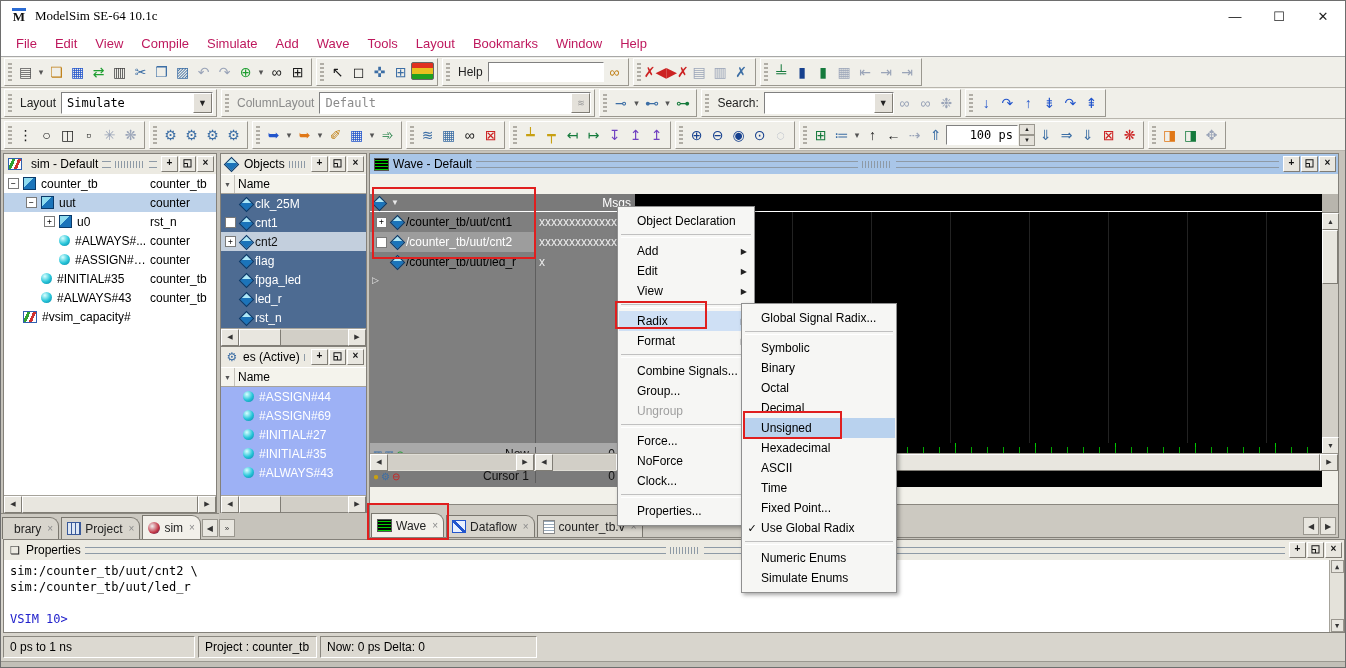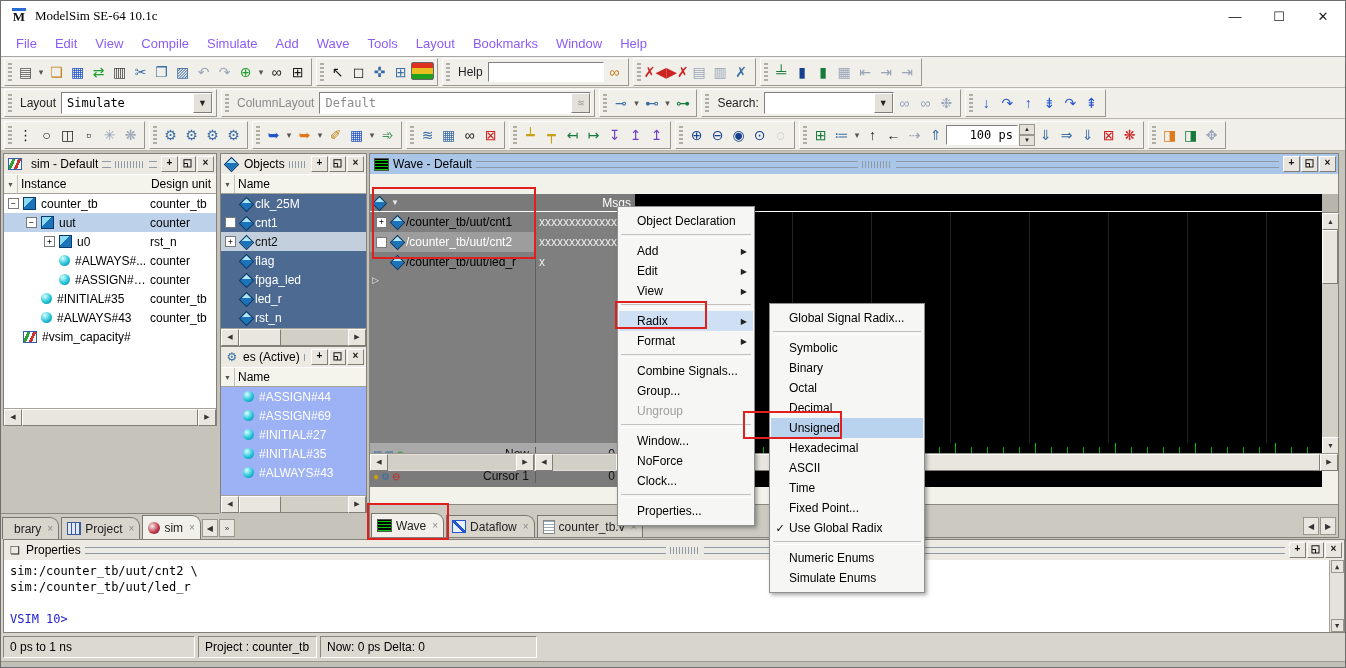--- a/index.html
+++ b/index.html
@@ -7,21 +7,21 @@
   .abs{position:absolute;}
   
   .titlebar{left:0;top:0;width:100%;height:30px;background:#fff;display:flex;align-items:center;border-bottom:1px solid #e0e0e0;}
   .mlogo{width:18px;height:16px;margin:0 7px 0 9px;display:flex;flex-direction:column;align-items:center;}
   .mlogo .bar{width:14px;height:3px;background:#2a6bd4;}
   .mlogo .m{font:bold 13px/12px "Liberation Serif",serif;color:#111;}
   .wtitle{font-size:13px;color:#000;font-family:Liberation Serif, serif;}
   .wctrls{margin-left:auto;display:flex;height:100%;}
   .wctrl{width:44px;display:flex;align-items:center;justify-content:center;font-size:13px;color:#222;}
   .menubar{left:0;top:30px;width:100%;height:26px;background:#fff;display:flex;align-items:center;padding-left:6px;border-bottom:1px solid #a8a8a8;box-sizing:border-box;}
-  .mi{padding:0 9px;font-size:13px;color:#8b5cf6;}
+  .mi{padding:0 9px;font-size:13px;color:#be185d;}
   
   .tbrow{left:0;width:100%;background:#f0efe9;display:flex;align-items:center;border-bottom:1px solid #b8b5ad;box-sizing:border-box;padding-left:3px;}
   .tb1{top:56px;height:31px;} .tb2{top:87px;height:31px;} .tb3{top:118px;height:32px;}
   .tbg{display:flex;align-items:center;height:26px;border:1px solid;border-color:#fff #9a978f #9a978f #fff;background:#f0efe9;margin-right:4px;padding:0 3px;}
   .tgrip{width:4px;height:18px;margin-right:3px;background:repeating-linear-gradient(0deg,#b0ada5 0 2px,transparent 2px 4px);}
   .tbi{min-width:21px;height:21px;display:flex;align-items:center;justify-content:center;font-size:14px;color:#444;}
   .tbi.dd{min-width:10px;font-size:9px;color:#555;}
   .c-steel{color:#3c6ea5;} .c-blue{color:#2255cc;} .c-navy{color:#16408e;} .c-green{color:#1e9e30;}
   .c-green2{color:#157a3c;} .c-amber{color:#c08018;} .c-gold{color:#c8a012;} .c-red{color:#cc2222;}
   .c-orange{color:#e07818;} .c-violet{color:#7040c0;} .c-dark{color:#1a1a1a;} .c-dim{color:#9aa4b8;} .c-doc{color:#555;}
@@ -386,37 +386,32 @@
     <span style="display:flex">
         <span class="tbi c-orange">◨</span>
         <span class="tbi c-green2">◨</span>
         <span class="tbi c-dim">✥</span>
       </span>
   </div>
 </div>
 
 <div class="abs mainbg"></div>
 
-<div class="abs panel" style="left:2px;top:152px;width:214px;height:273px;">
+<div class="abs panel" style="left:2px;top:152px;width:214px;height:360px;">
   <div class="phead">
     <span class="ticon icon-cap"></span>
     <span class="ptitle">sim - Default</span>
     <span class="hline"></span>
       <span class="hdots"></span>
       <span class="hline"></span>
     <span style="display:flex;gap:1px">
         <span class="pbtn">+</span>
         <span class="pbtn">◱</span>
         <span class="pbtn">×</span>
       </span>
-  </div>
-  <div class="colhead">
-    <span class="filtc">▼</span>
-    <span class="chlbl">Instance</span>
-    <span class="chlbl right">Design unit</span>
   </div>
   <div class="listarea" style="background:#fff">
 
       <div class="trow ind0">
         <span class="texp">−</span>
         <span class="ticon icon-inst"></span>
         <span class="tlbl">counter_tb</span>
         <span class="tunit">counter_tb</span>
       </div>
 
@@ -873,21 +868,21 @@
     </div>
 
     <div class="cmi sep">
       <span class="check">✓</span>
       <span class="cml"></span>
       <span class="arrow">▶</span>
     </div>
 
     <div class="cmi">
       <span class="check">✓</span>
-      <span class="cml">Window...</span>
+      <span class="cml">Force...</span>
       <span class="arrow">▶</span>
     </div>
 
     <div class="cmi">
       <span class="check">✓</span>
       <span class="cml">NoForce</span>
       <span class="arrow">▶</span>
     </div>
 
     <div class="cmi">
@@ -903,21 +898,21 @@
     </div>
 
     <div class="cmi">
       <span class="check">✓</span>
       <span class="cml">Properties...</span>
       <span class="arrow">▶</span>
     </div>
 
 </div>
 
-<div class="abs menu" style="left:768px;top:302px;width:152px;z-index:65;">
+<div class="abs menu" style="left:740px;top:302px;width:152px;z-index:65;">
 
     <div class="cmi">
       <span class="check">✓</span>
       <span class="cml">Global Signal Radix...</span>
       <span class="arrow">▶</span>
     </div>
 
     <div class="cmi sep">
       <span class="check">✓</span>
       <span class="cml"></span>

